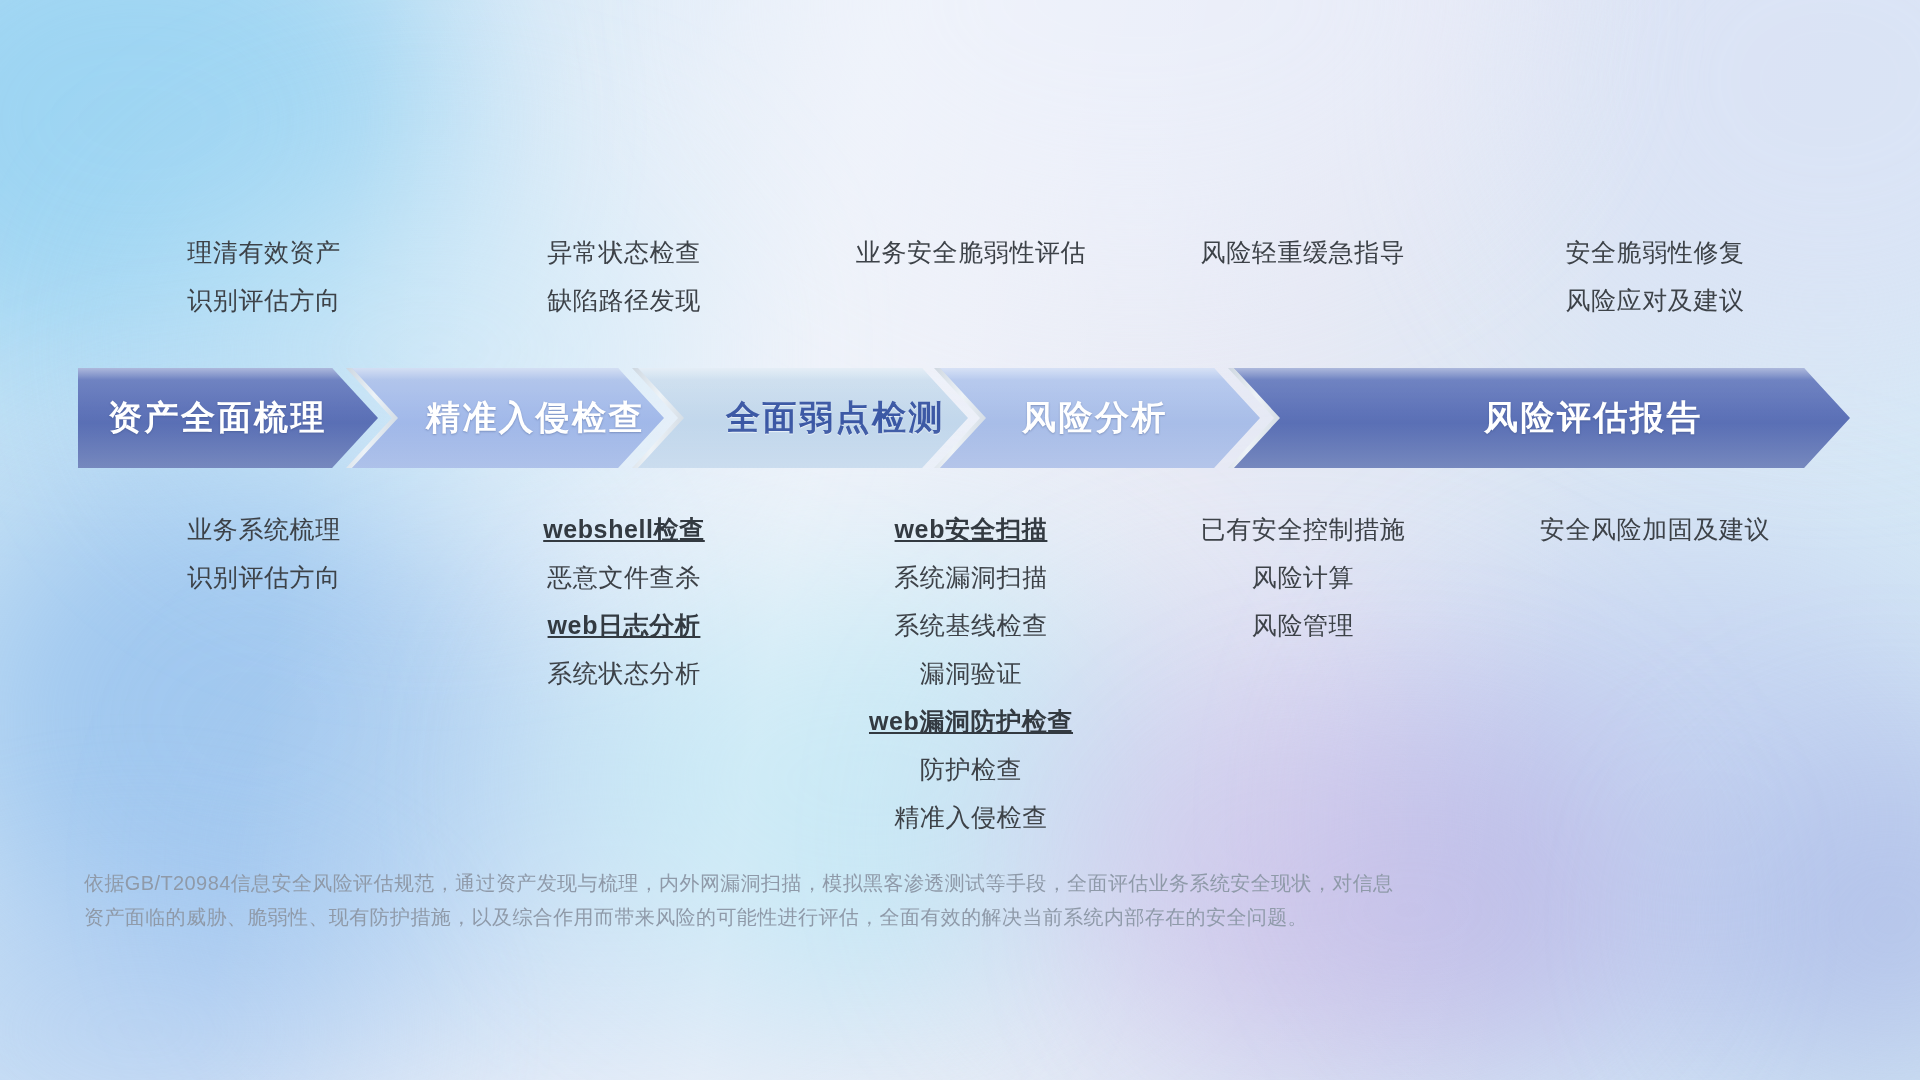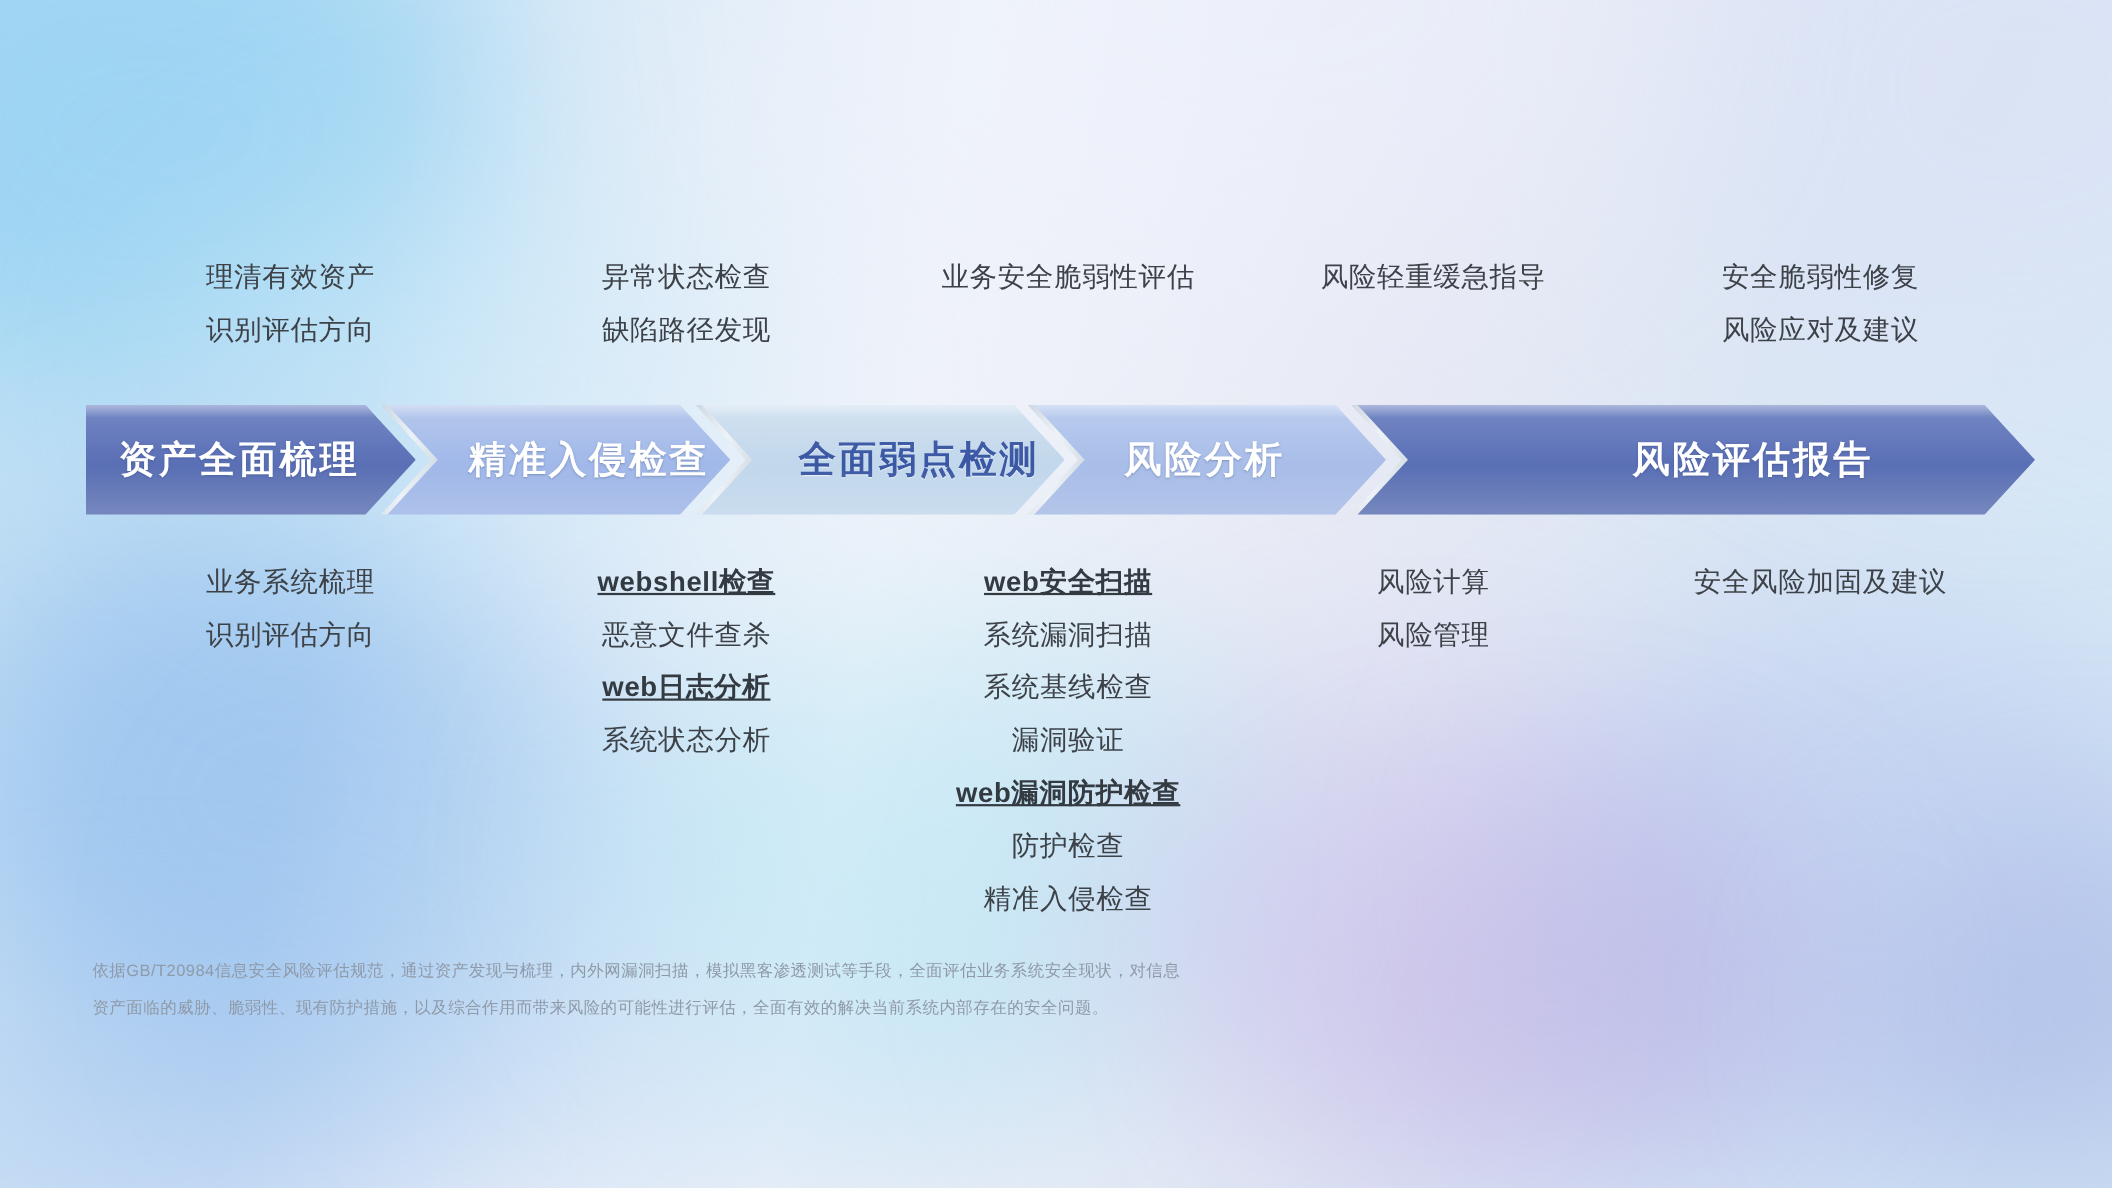--- a/index.html
+++ b/index.html
@@ -120,21 +120,21 @@
     opacity:.95;
   }
   #sep1 { left:268px; }
   #sep2 { left:554px; }
   #sep3 { left:856px; }
   #sep4 { left:1150px; }
 
   
   .footer {
     position:absolute; left:84px; top:866px; width:1760px;
-    font-size:15px; line-height:34px; color:#8f9aa9;
+    font-size:20px; line-height:34px; color:#8f9aa9;
     letter-spacing:.4px;
   }
   .footer div { white-space:nowrap; }
 </style>
 </head>
 <body>
 
 <div class="bg bg-base"></div>
 <div class="bg">
   <div class="blob b1"></div>
@@ -212,20 +212,21 @@
     <div class="col c3">
       <div class="cap b">web安全扫描</div>
       <div class="cap">系统漏洞扫描</div>
       <div class="cap">系统基线检查</div>
       <div class="cap">漏洞验证</div>
       <div class="cap b">web漏洞防护检查</div>
       <div class="cap">防护检查</div>
       <div class="cap">精准入侵检查</div>
     </div>
     <div class="col c4">
+      <div class="cap">已有安全控制措施</div>
       <div class="cap">风险计算</div>
       <div class="cap">风险管理</div>
     </div>
     <div class="col c5">
       <div class="cap">安全风险加固及建议</div>
     </div>
   </div>
 
   <div class="footer">
     <div>依据GB/T20984信息安全风险评估规范，通过资产发现与梳理，内外网漏洞扫描，模拟黑客渗透测试等手段，全面评估业务系统安全现状，对信息</div>

